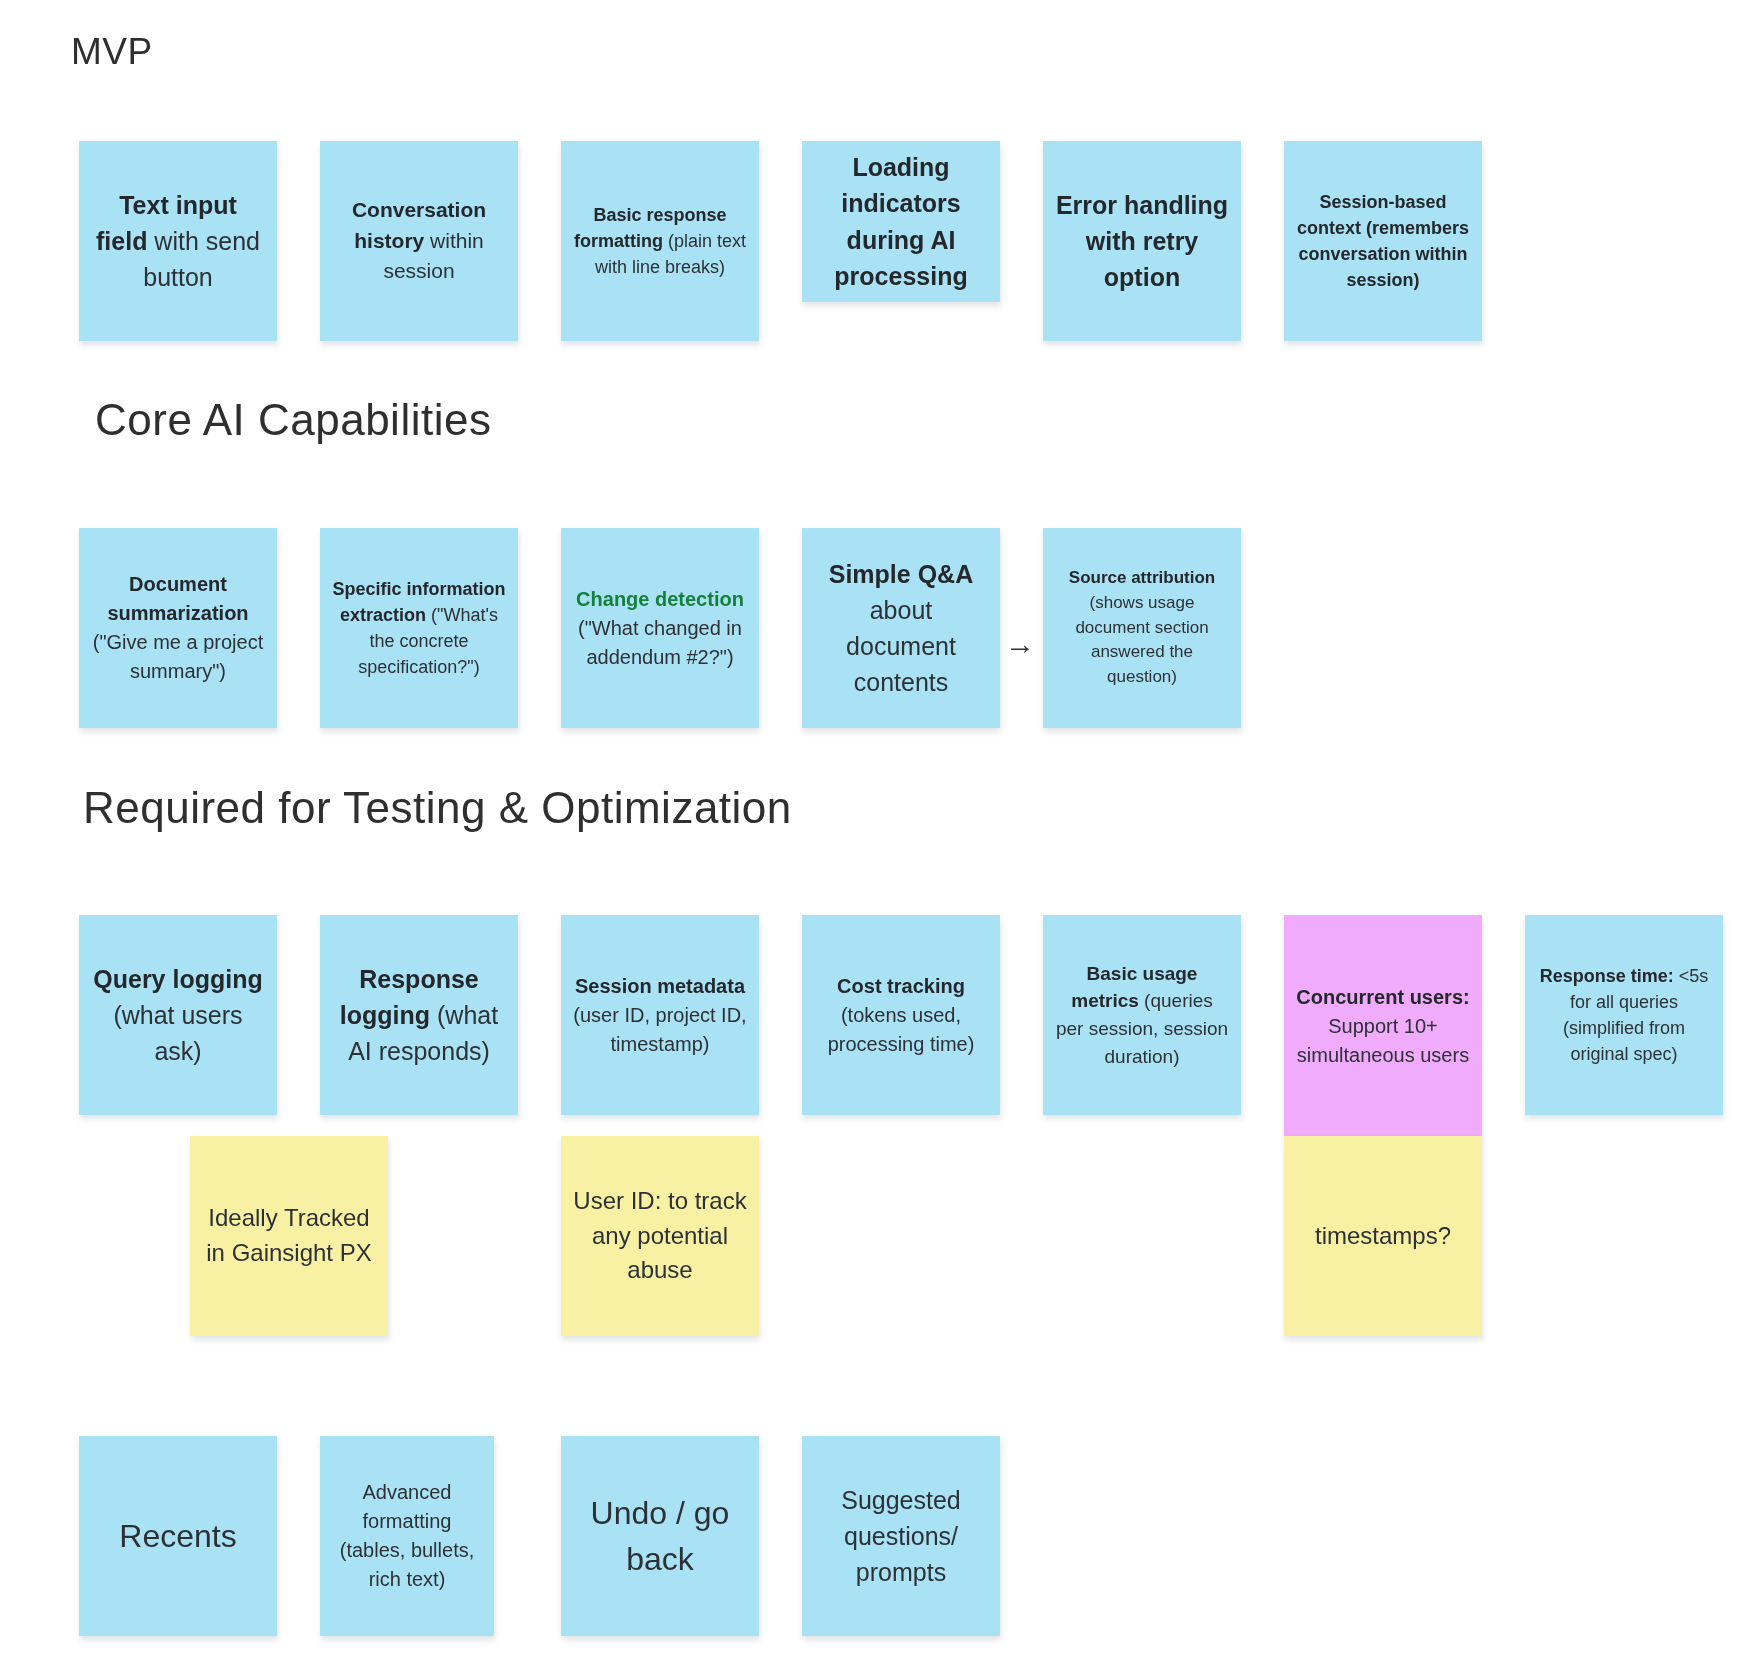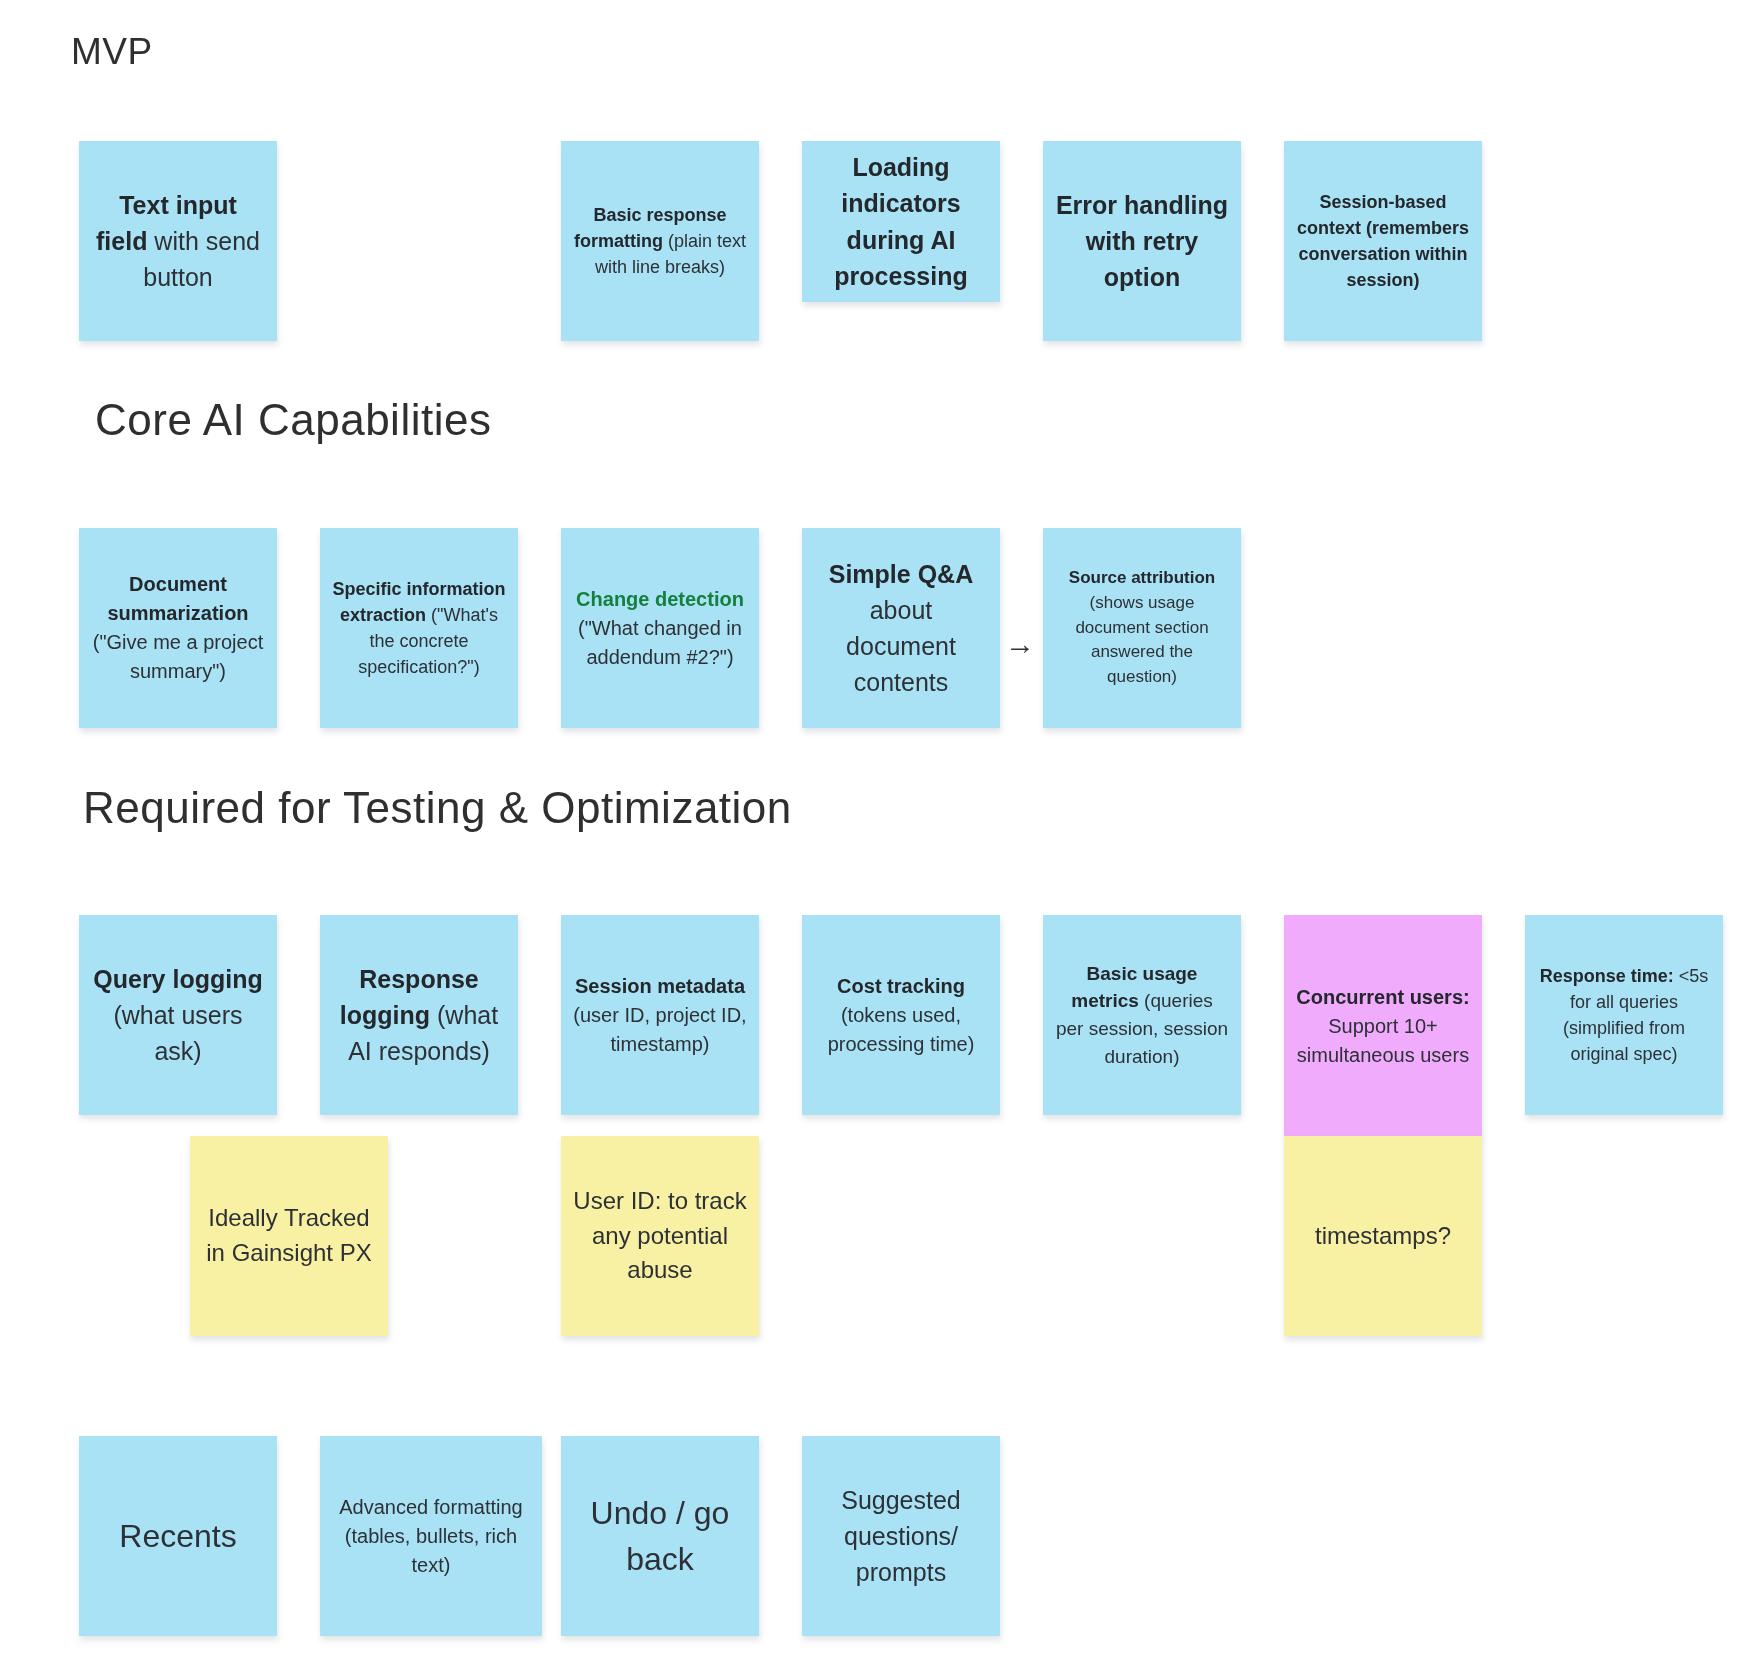--- a/index.html
+++ b/index.html
@@ -52,20 +52,23 @@
 </head>
 <body>
 
 <div class="board" style="width: 1762px; height: 1670px; background: rgb(255, 255, 255);">
     <div class="heading" style="left: 71px; top: 32px; font-size: 37px; color: rgb(47, 47, 47);">MVP</div>
     <div class="heading" style="left: 95px; top: 396px; font-size: 44px; color: rgb(47, 47, 47);">Core AI Capabilities</div>
     <div class="heading" style="left: 83px; top: 784px; font-size: 44px; color: rgb(47, 47, 47);">Required for Testing &amp; Optimization</div>
     <div class="note" style="left: 79px; top: 141px; width: 198px; height: 200px; background: rgb(169, 226, 245);">
       <div class="note-text" style="font-size: 25px; color: rgb(45, 49, 54);"><b style="color: rgb(36, 39, 43);">Text input field</b><span> with send button</span></div>
     </div>
+    <div class="note" style="left: 320px; top: 141px; width: 198px; height: 200px; background: rgb(169, 226, 245);">
+      <div class="note-text" style="font-size: 21px; color: rgb(45, 49, 54);"><b style="color: rgb(36, 39, 43);">Conversation history</b><span> within session</span></div>
+    </div>
     <div class="note" style="left: 561px; top: 141px; width: 198px; height: 200px; background: rgb(169, 226, 245);">
       <div class="note-text" style="font-size: 18px; color: rgb(45, 49, 54);"><b style="color: rgb(36, 39, 43);">Basic response formatting</b><span> (plain text with line breaks)</span></div>
     </div>
     <div class="note" style="left: 802px; top: 141px; width: 198px; height: 161px; background: rgb(169, 226, 245);">
       <div class="note-text" style="font-size: 25px; color: rgb(45, 49, 54);"><b style="color: rgb(36, 39, 43);">Loading indicators during AI processing</b></div>
     </div>
     <div class="note" style="left: 1043px; top: 141px; width: 198px; height: 200px; background: rgb(169, 226, 245);">
       <div class="note-text" style="font-size: 25px; color: rgb(45, 49, 54);"><b style="color: rgb(36, 39, 43);">Error handling with retry option</b></div>
     </div>
     <div class="note" style="left: 1284px; top: 141px; width: 198px; height: 200px; background: rgb(169, 226, 245);">
@@ -112,21 +115,21 @@
     </div>
     <div class="note" style="left: 561px; top: 1136px; width: 198px; height: 200px; background: rgb(248, 241, 164);">
       <div class="note-text" style="font-size: 24px; color: rgb(45, 49, 54);"><span>User ID: to track any potential abuse</span></div>
     </div>
     <div class="note" style="left: 1284px; top: 1136px; width: 198px; height: 200px; background: rgb(248, 241, 164);">
       <div class="note-text" style="font-size: 24px; color: rgb(45, 49, 54);"><span>timestamps?</span></div>
     </div>
     <div class="note" style="left: 79px; top: 1436px; width: 198px; height: 200px; background: rgb(169, 226, 245);">
       <div class="note-text" style="font-size: 32px; color: rgb(45, 49, 54);"><span>Recents</span></div>
     </div>
-    <div class="note" style="left: 320px; top: 1436px; width: 222px; height: 200px; background: rgb(169, 226, 245);">
+    <div class="note" style="left: 320px; top: 1436px; width: 174px; height: 200px; background: rgb(169, 226, 245);">
       <div class="note-text" style="font-size: 20px; color: rgb(45, 49, 54);"><span>Advanced formatting (tables, bullets, rich text)</span></div>
     </div>
     <div class="note" style="left: 561px; top: 1436px; width: 198px; height: 200px; background: rgb(169, 226, 245);">
       <div class="note-text" style="font-size: 32px; color: rgb(45, 49, 54);"><span>Undo / go back</span></div>
     </div>
     <div class="note" style="left: 802px; top: 1436px; width: 198px; height: 200px; background: rgb(169, 226, 245);">
       <div class="note-text" style="font-size: 25px; color: rgb(45, 49, 54);"><span>Suggested questions/ prompts</span></div>
     </div>
     <div class="arrow" style="left: 998px; top: 622px; width: 44px; height: 44px; font-size: 30px; color: rgb(51, 51, 51);">→</div>
   </div>

